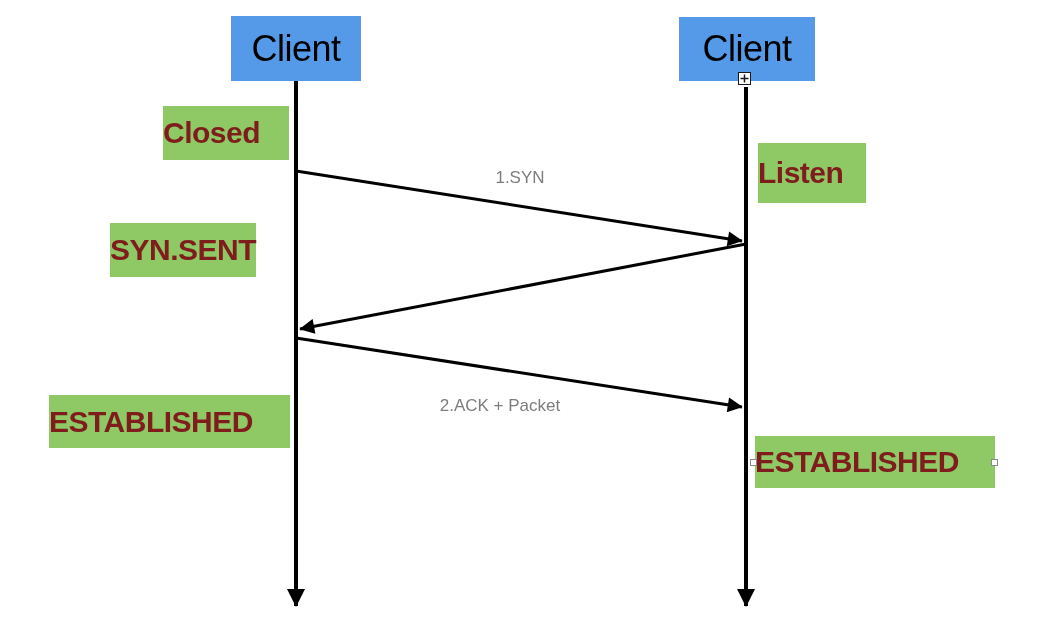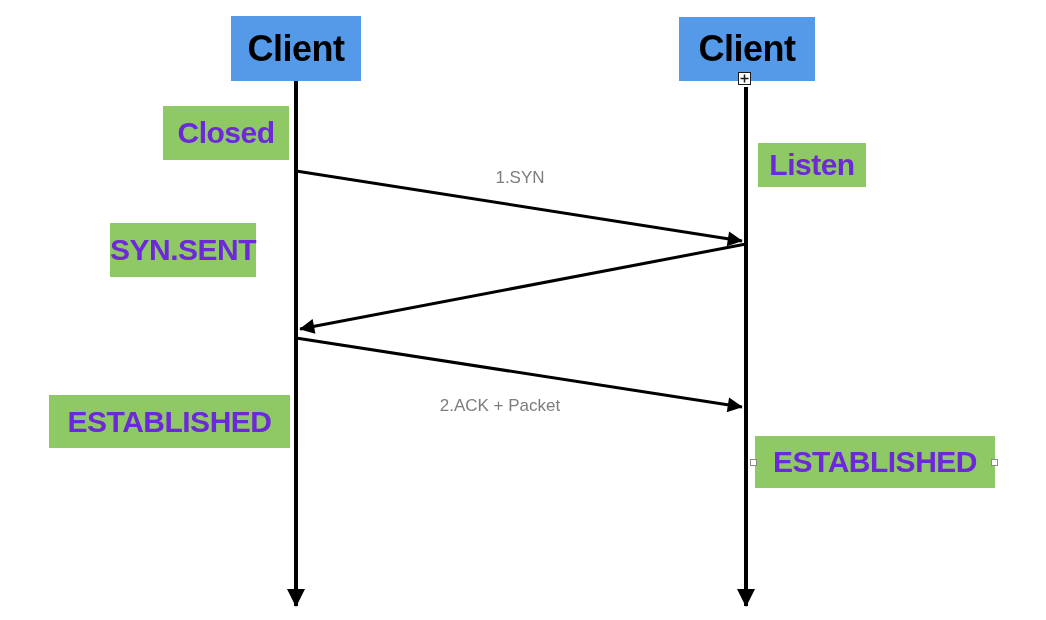--- a/index.html
+++ b/index.html
@@ -28,42 +28,42 @@
   }
   .msg-line {
     stroke: var(--line, #000000);
     stroke-width: 3;
   }
   .actor {
     position: absolute;
     background: var(--actor-fill, #549ae8);
     color: #000000;
     font-size: 36px;
-    font-weight: bold;
+    font-weight: normal;
     display: flex;
     align-items: center;
     justify-content: center;
     letter-spacing: -0.5px;
   }
   #client-box { left: 231px; top: 16px;  width: 130px; height: 65px; }
   #server-box { left: 679px; top: 17px;  width: 136px; height: 64px; }
   .state {
     position: absolute;
     background: var(--state-fill, #8ec966);
-    color: #6d28d9;
+    color: #7f1d1d;
     font-size: 30px;
     font-weight: bold;
     display: flex;
     align-items: center;
-    justify-content: center;
+    justify-content: flex-start;
     letter-spacing: -0.5px;
     white-space: nowrap;
   }
   #state-closed        { left: 163px; top: 106px; width: 126px; height: 54px; }
-  #state-listen        { left: 758px; top: 143px; width: 108px; height: 44px; }
+  #state-listen        { left: 758px; top: 143px; width: 108px; height: 60px; }
   #state-syn-sent      { left: 110px; top: 223px; width: 146px; height: 54px; }
   #state-syn-received  { left: 754px; top: 297px; width: 236px; height: 54px; }
   #state-established-c { left: 49px;  top: 395px; width: 241px; height: 53px; }
   #state-established-s { left: 755px; top: 436px; width: 240px; height: 52px; }
   .msg-label {
     position: absolute;
     color: var(--msg-text, #7d7d7d);
     font-size: 17px;
     white-space: nowrap;
     transform: translateX(-50%);

